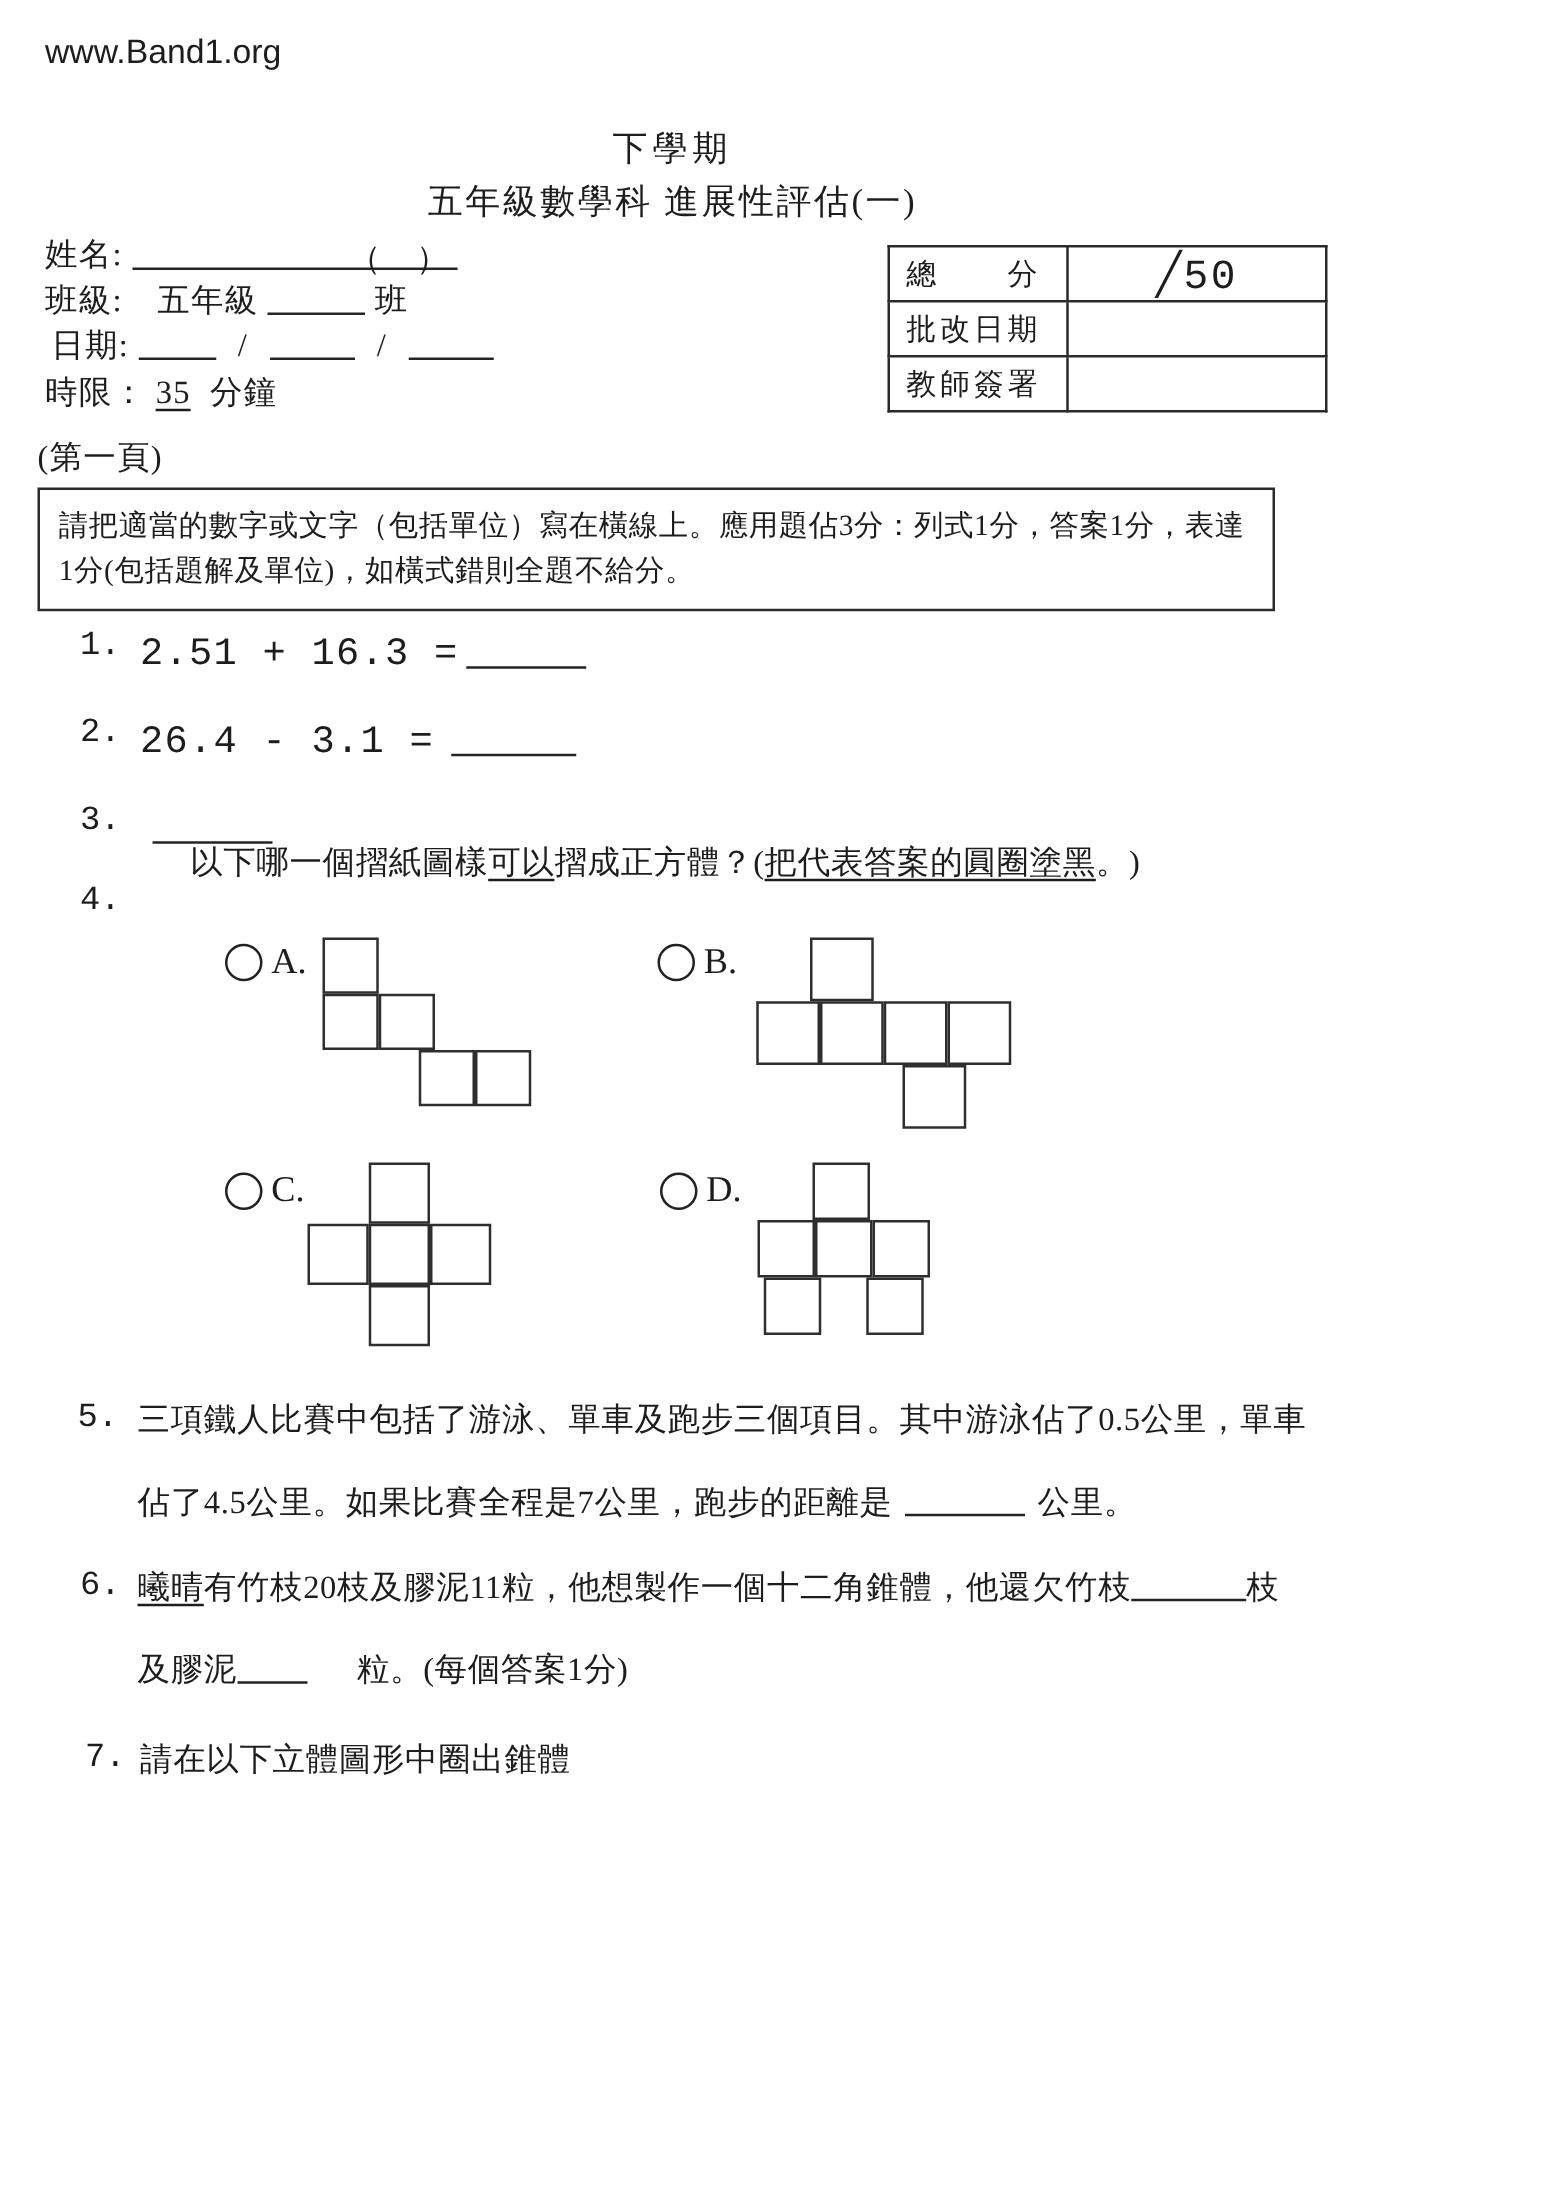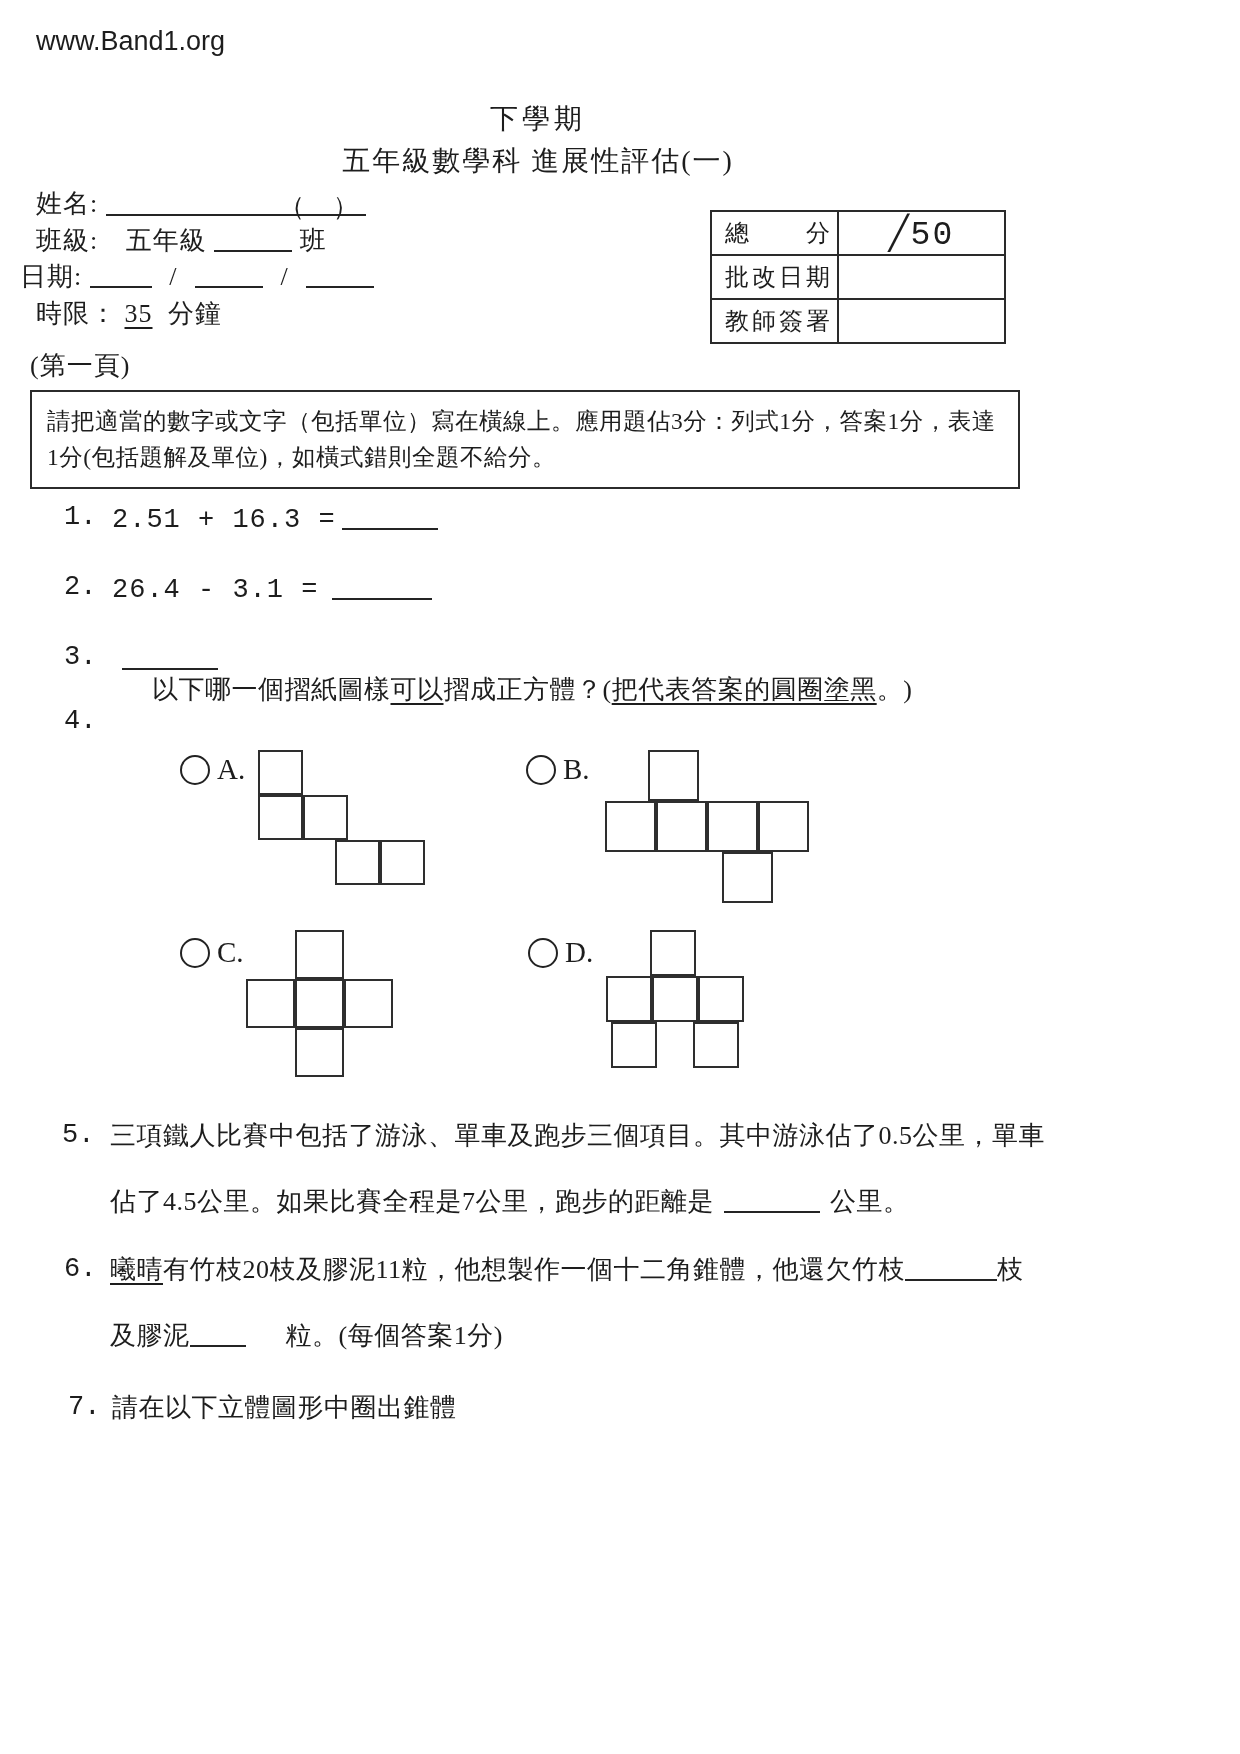--- a/index.html
+++ b/index.html
@@ -14,35 +14,35 @@
   .title { top:100px; font-size:28px; letter-spacing:4px; }
   .subtitle { top:142px; font-size:28px; letter-spacing:2px; }
   .watermark { left:36px; top:26px; font-size:27px; font-family:"Liberation Sans","DejaVu Sans",sans-serif; }
   .form-line { font-size:26px; letter-spacing:1px; white-space:nowrap; }
   .blank { display:inline-block; border-bottom:2px solid #242424; height:1.05em; vertical-align:-3px; }
   .u { text-decoration:underline; text-underline-offset:5px; }
   .paren { padding-right:6px; }
   .sep { margin:0 10px; }
   .page-label { left:30px; top:348px; font-size:26px; letter-spacing:1px;text-align:right; }
 
-  table.score-table { border-collapse:collapse; width:296px;margin-top:14px; }
+  table.score-table { border-collapse:collapse; width:352px; }
   table.score-table td { border:2px solid #2a2a2a; height:44px; }
   .st-label { width:136px; font-size:24px; padding-left:13px; letter-spacing:3px; }
   .st-value { width:196px; }
   .st-total { font-size:33px; text-align:center; font-family:"Liberation Mono","DejaVu Sans Mono",monospace; letter-spacing:2px; }
 
   .instruction-box {
     left:30px; top:390px; width:990px; min-height:92px;
     border:2px solid #2b2b2b; padding:11px 15px;
     font-size:23.5px; line-height:1.6; letter-spacing:0.5px;
   }
 
   .mono { font-family:"Liberation Mono","DejaVu Sans Mono",monospace; }
   .q-num { font-size:27px; }
-  .expr { font-size:27px; letter-spacing:1px; white-space:nowrap; }
+  .expr { font-size:31px; letter-spacing:1px; white-space:nowrap; }
   .q-text { font-size:26px; letter-spacing:0.5px; white-space:nowrap; }
   .q-text-wrap { white-space:normal; line-height:1.55; }
 
   .circle { display:inline-block; width:30px; height:30px; border:2.5px solid #222; border-radius:50%; vertical-align:middle; margin-right:7px; background:transparent; }
   .opt-label { font-size:29px; vertical-align:middle; }
   .net-cell { position:absolute; border:2px solid #2e2e2e; background:transparent; }
 </style>
 </head>
 <body>
 
@@ -58,21 +58,21 @@
     <span class="blank" style="width:260px; text-align:right;"><span class="paren">（　）</span></span>
   </div>
 
   <div class="abs form-line" style="left:36px; top:223px;">
     <span>班級:</span>
     <span style="margin-left:20px;">五年級</span>
     <span class="blank" style="width:78px;"></span>
     <span>班</span>
   </div>
 
-  <div class="abs form-line" style="left:20px; top:259px;">
+  <div class="abs form-line" style="left:41px; top:259px;">
     <span>日期:</span>
     <span class="blank" style="width:62px;"></span>
     <span class="sep">/</span>
     <span class="blank" style="width:68px;"></span>
     <span class="sep">/</span>
     <span class="blank" style="width:68px;"></span>
   </div>
 
   <div class="abs form-line" style="left:36px; top:296px;">
     <span>時限：</span>

